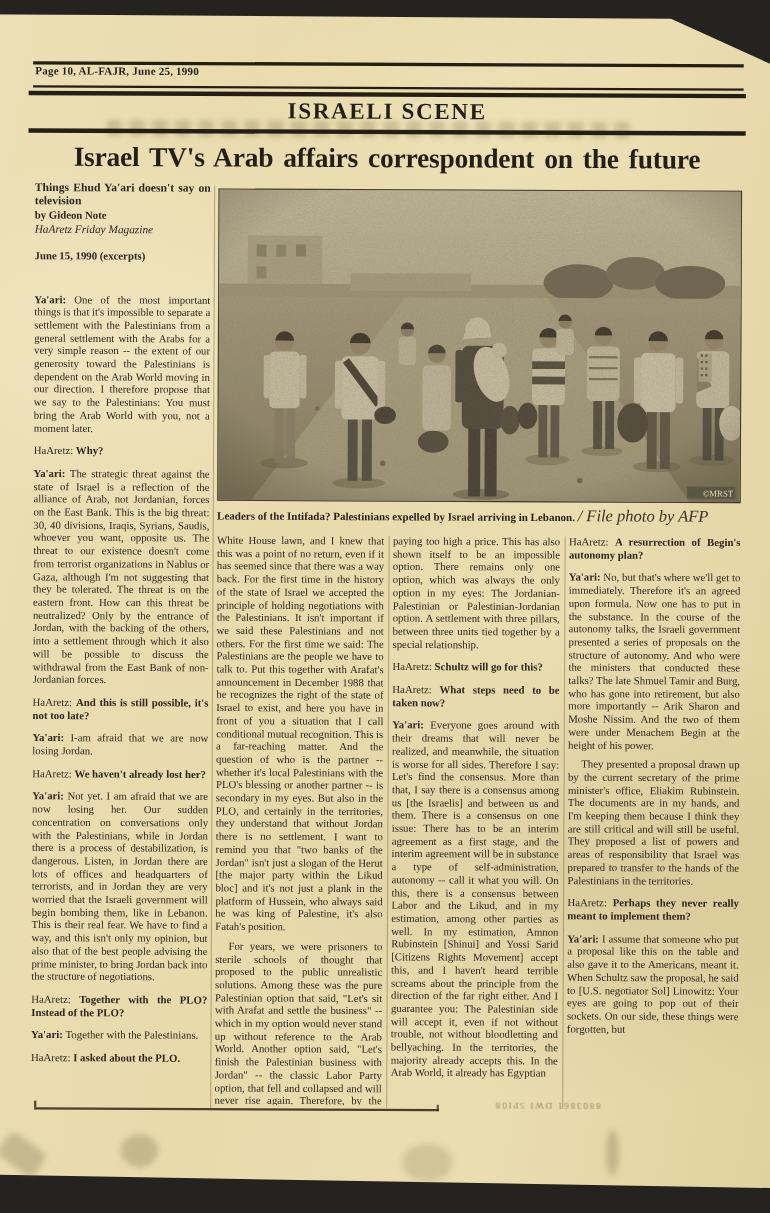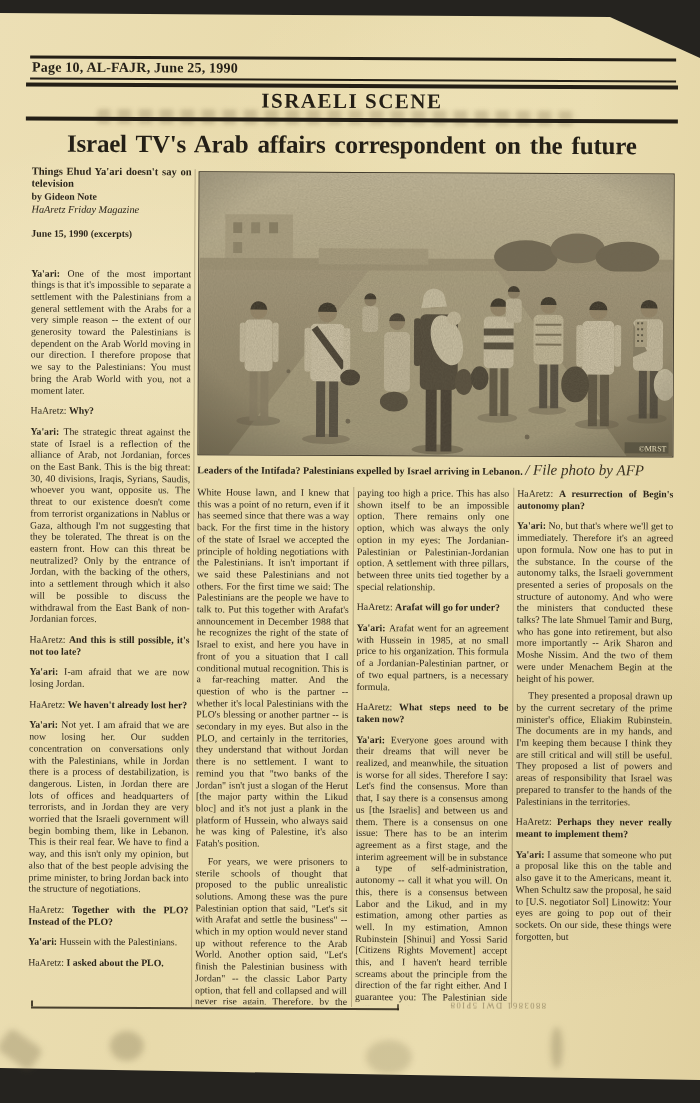--- a/index.html
+++ b/index.html
@@ -13,21 +13,21 @@
     background:
       radial-gradient(ellipse 420px 260px at 22% 28%, rgba(255,250,228,.28), transparent 70%),
       radial-gradient(ellipse 500px 300px at 78% 72%, rgba(172,152,104,.20), transparent 70%),
       radial-gradient(ellipse 300px 200px at 60% 10%, rgba(255,248,220,.18), transparent 70%),
       linear-gradient(100deg,#ecdfb5 0%,#e8daab 38%,#eaddb0 68%,#e1d1a0 100%);
     clip-path:polygon(0 13px,610px 17px,700px 58px,700px 1080px,0 1068px);
   }
   .content{position:absolute;inset:0;transform:rotate(.25deg);transform-origin:50% 50%;}
   .rule{position:absolute;background:#241f16;}
   .pageinfo{
-    position:absolute;left:30px;top:61px;font-weight:bold;font-size:14px;color:#241f16;letter-spacing:.2px;
+    position:absolute;left:30px;top:61px;font-weight:bold;font-size:10px;color:#241f16;letter-spacing:.2px;
   }
   .section-title{
     position:absolute;left:0;right:0;top:89px;text-align:center;
     font-weight:bold;font-size:21px;letter-spacing:1.5px;color:#241f16;
   }
   .headline{
     position:absolute;left:0;right:0;top:131px;text-align:center;
     font-weight:bold;font-size:25px;letter-spacing:-.2px;color:#241f16;word-spacing:3px;
   }
   .ghost-top{
@@ -242,31 +242,30 @@
       <p class="blk source">HaAretz Friday Magazine</p>
       <p class="blk dateline">June 15, 1990 (excerpts)</p>
       <p class="blk answer"><span class="lab">Ya'ari: </span><span class="txt">One of the most important things is that it's impossible to separate a settlement with the Palestinians from a general settlement with the Arabs for a very simple reason -- the extent of our generosity toward the Palestinians is dependent on the Arab World moving in our direction. I therefore propose that we say to the Palestinians: You must bring the Arab World with you, not a moment later.</span></p>
       <p class="blk question"><span class="lab">HaAretz: </span><span class="txt">Why?</span></p>
       <p class="blk answer"><span class="lab">Ya'ari: </span><span class="txt">The strategic threat against the state of Israel is a reflection of the alliance of Arab, not Jordanian, forces on the East Bank. This is the big threat: 30, 40 divisions, Iraqis, Syrians, Saudis, whoever you want, opposite us. The threat to our existence doesn't come from terrorist organizations in Nablus or Gaza, although I'm not suggesting that they be tolerated. The threat is on the eastern front. How can this threat be neutralized? Only by the entrance of Jordan, with the backing of the others, into a settlement through which it also will be possible to discuss the withdrawal from the East Bank of non-Jordanian forces.</span></p>
       <p class="blk question"><span class="lab">HaAretz: </span><span class="txt">And this is still possible, it's not too late?</span></p>
       <p class="blk answer"><span class="lab">Ya'ari: </span><span class="txt">I-am afraid that we are now losing Jordan.</span></p>
       <p class="blk question"><span class="lab">HaAretz: </span><span class="txt">We haven't already lost her?</span></p>
       <p class="blk answer"><span class="lab">Ya'ari: </span><span class="txt">Not yet. I am afraid that we are now losing her. Our sudden concentration on conversations only with the Palestinians, while in Jordan there is a process of destabilization, is dangerous. Listen, in Jordan there are lots of offices and headquarters of terrorists, and in Jordan they are very worried that the Israeli government will begin bombing them, like in Lebanon. This is their real fear. We have to find a way, and this isn't only my opinion, but also that of the best people advising the prime minister, to bring Jordan back into the structure of negotiations.</span></p>
       <p class="blk question"><span class="lab">HaAretz: </span><span class="txt">Together with the PLO? Instead of the PLO?</span></p>
-      <p class="blk answer"><span class="lab">Ya'ari: </span><span class="txt">Hussein with the Palestinians.</span></p>
+      <p class="blk answer"><span class="lab">Ya'ari: </span><span class="txt">Together with the Palestinians.</span></p>
       <p class="blk question"><span class="lab">HaAretz: </span><span class="txt">I asked about the PLO.</span></p>
     </div>
   <div class="col" id="col-1">
       <p class="blk plain">White House lawn, and I knew that this was a point of no return, even if it has seemed since that there was a way back. For the first time in the history of the state of Israel we accepted the principle of holding negotiations with the Palestinians. It isn't important if we said these Palestinians and not others. For the first time we said: The Palestinians are the people we have to talk to. Put this together with Arafat's announcement in December 1988 that he recognizes the right of the state of Israel to exist, and here you have in front of you a situation that I call conditional mutual recognition. This is a far-reaching matter. And the question of who is the partner -- whether it's local Palestinians with the PLO's blessing or another partner -- is secondary in my eyes. But also in the PLO, and certainly in the territories, they understand that without Jordan there is no settlement. I want to remind you that "two banks of the Jordan" isn't just a slogan of the Herut [the major party within the Likud bloc] and it's not just a plank in the platform of Hussein, who always said he was king of Palestine, it's also Fatah's position.</p>
       <p class="blk plain ind">For years, we were prisoners to sterile schools of thought that proposed to the public unrealistic solutions. Among these was the pure Palestinian option that said, "Let's sit with Arafat and settle the business" -- which in my option would never stand up without reference to the Arab World. Another option said, "Let's finish the Palestinian business with Jordan" -- the classic Labor Party option, that fell and collapsed and will never rise again. Therefore, by the way, I don't see the failure to implement Shimon Peres' London agreement as a loss. And there was a third option that held it was possible to maintain the status quo, without</p>
     </div>
   <div class="col" id="col-2">
       <p class="blk plain">paying too high a price. This has also shown itself to be an impossible option. There remains only one option, which was always the only option in my eyes: The Jordanian-Palestinian or Palestinian-Jordanian option. A settlement with three pillars, between three units tied together by a special relationship.</p>
-      <p class="blk question"><span class="lab">HaAretz: </span><span class="txt">Arafat will go for under?</span></p>
-      <p class="blk answer"><span class="lab">Ya'ari: </span><span class="txt">Arafat went for an agreement with Hussein in 1985, at no small price to his organization. This formula of a Jordanian-Palestinian partner, or of two equal partners, is a necessary formula.</span></p>
+      <p class="blk question"><span class="lab">HaAretz: </span><span class="txt">Schultz will go for this?</span></p>
       <p class="blk question"><span class="lab">HaAretz: </span><span class="txt">What steps need to be taken now?</span></p>
       <p class="blk answer"><span class="lab">Ya'ari: </span><span class="txt">Everyone goes around with their dreams that will never be realized, and meanwhile, the situation is worse for all sides. Therefore I say: Let's find the consensus. More than that, I say there is a consensus among us [the Israelis] and between us and them. There is a consensus on one issue: There has to be an interim agreement as a first stage, and the interim agreement will be in substance a type of self-administration, autonomy -- call it what you will. On this, there is a consensus between Labor and the Likud, and in my estimation, among other parties as well. In my estimation, Amnon Rubinstein [Shinui] and Yossi Sarid [Citizens Rights Movement] accept this, and I haven't heard terrible screams about the principle from the direction of the far right either. And I guarantee you: The Palestinian side will accept it, even if not without trouble, not without bloodletting and bellyaching. In the territories, the majority already accepts this. In the Arab World, it already has Egyptian</span></p>
     </div>
   <div class="col" id="col-3">
       <p class="blk question"><span class="lab">HaAretz: </span><span class="txt">A resurrection of Begin's autonomy plan?</span></p>
       <p class="blk answer"><span class="lab">Ya'ari: </span><span class="txt">No, but that's where we'll get to immediately. Therefore it's an agreed upon formula. Now one has to put in the substance. In the course of the autonomy talks, the Israeli government presented a series of proposals on the structure of autonomy. And who were the ministers that conducted these talks? The late Shmuel Tamir and Burg, who has gone into retirement, but also more importantly -- Arik Sharon and Moshe Nissim. And the two of them were under Menachem Begin at the height of his power.</span></p>
       <p class="blk plain ind">They presented a proposal drawn up by the current secretary of the prime minister's office, Eliakim Rubinstein. The documents are in my hands, and I'm keeping them because I think they are still critical and will still be useful. They proposed a list of powers and areas of responsibility that Israel was prepared to transfer to the hands of the Palestinians in the territories.</p>
       <p class="blk question"><span class="lab">HaAretz: </span><span class="txt">Perhaps they never really meant to implement them?</span></p>
       <p class="blk answer"><span class="lab">Ya'ari: </span><span class="txt">I assume that someone who put a proposal like this on the table and also gave it to the Americans, meant it. When Schultz saw the proposal, he said to [U.S. negotiator Sol] Linowitz: Your eyes are going to pop out of their sockets. On our side, these things were forgotten, but</span></p>
     </div>

